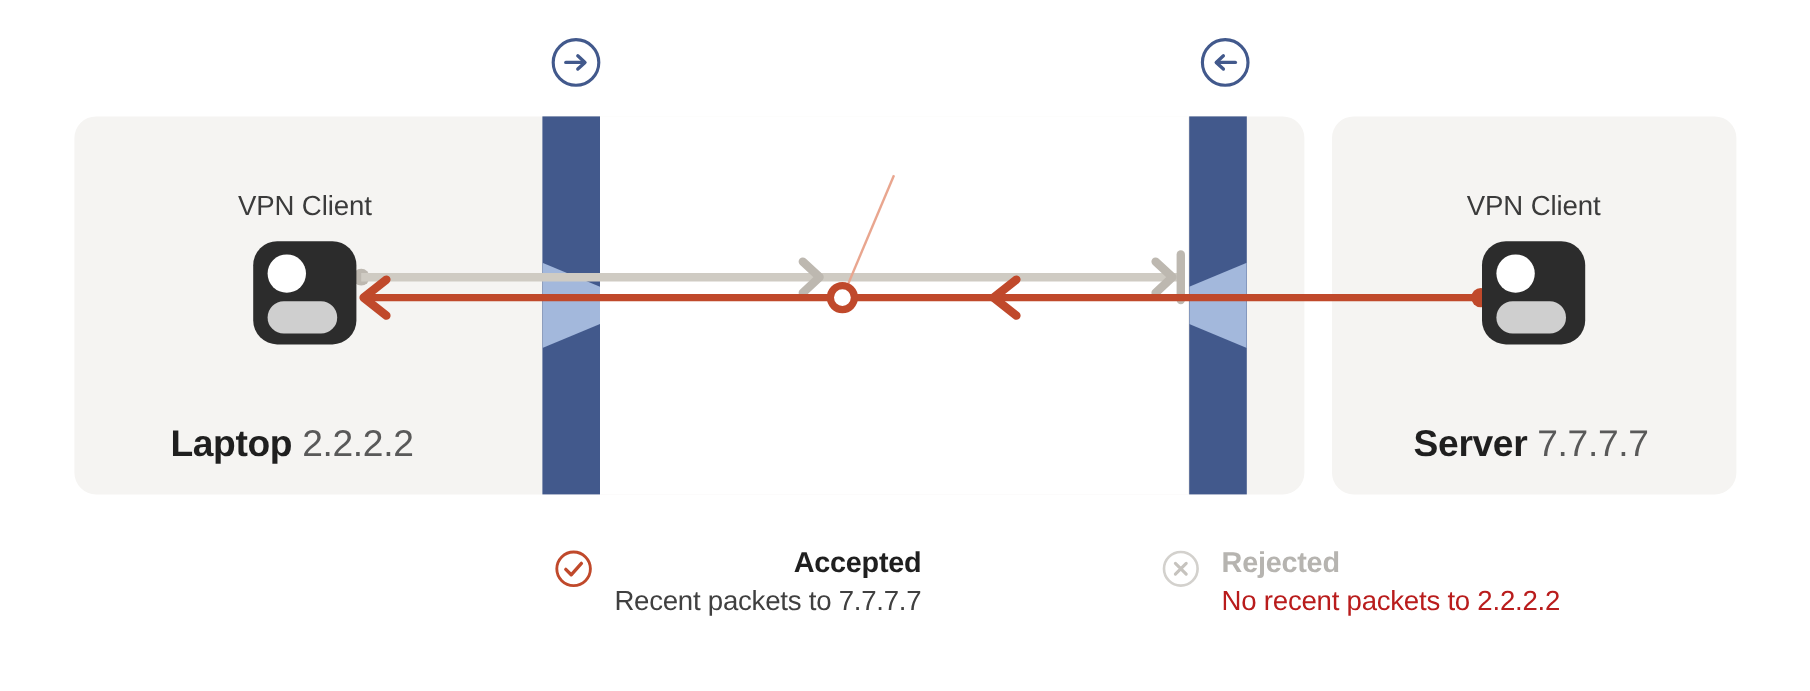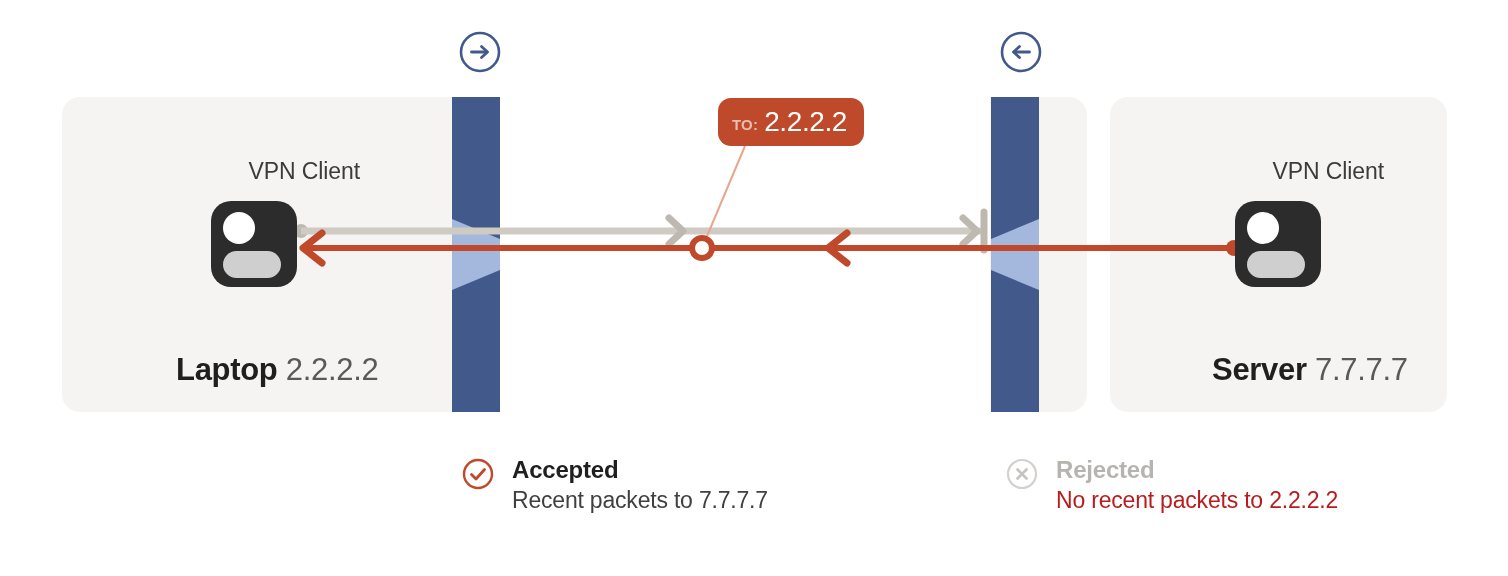--- a/index.html
+++ b/index.html
@@ -63,21 +63,21 @@
     position: absolute;
     width: 44px;
     height: 44px;
   }
   #dir-icon-left  { left: 458px; top: 30px; }
   #dir-icon-right { left: 999px; top: 30px; }
 
   
   .node {
     position: absolute;
-    text-align: right;
+    text-align: center;
   }
   #node-laptop { left: 148px; top: 158px; width: 212px; }
   #node-server { left: 1172px; top: 158px; width: 212px; }
 
   .node-caption {
     font-size: 23px;
     color: #3B3B3B;
     letter-spacing: -0.1px;
     margin-bottom: 16px;
     white-space: nowrap;
@@ -105,21 +105,20 @@
     border-radius: 14px;
     background: #CFCFCF;
   }
 
   
   .device-label {
     position: absolute;
     font-size: 31px;
     white-space: nowrap;
     letter-spacing: -0.3px;
-    margin-left: 34px;
   }
   .device-label .dev-name { font-weight: bold; color: #1F1F1F; }
   .device-label .dev-ip   { font-weight: normal; color: #595959; }
   #label-laptop { left: 142px; top: 352px; }
   #label-server { left: 1178px; top: 352px; }
 
   
   #packet-badge {
     position: absolute;
     left: 718px;
@@ -147,22 +146,22 @@
     letter-spacing: -0.4px;
   }
 
   
   .legend-item {
     position: absolute;
     display: flex;
     align-items: flex-start;
     gap: 18px;
   }
-  #legend-accepted { left: 462px; top: 456px; }
-  #legend-rejected { left: 1006px; top: 456px; }
+  #legend-accepted { left: 462px; top: 456px; text-align: right; }
+  #legend-rejected { left: 968px; top: 456px; }
 
   .legend-icon { width: 32px; height: 32px; flex: 0 0 32px; margin-top: 2px; }
   .legend-text { line-height: 1.18; }
   .legend-title {
     font-size: 24px;
     font-weight: bold;
     letter-spacing: -0.2px;
   }
   .legend-sub {
     font-size: 23px;
@@ -230,24 +229,20 @@
       <circle cx="1234" cy="248" r="8" fill="#C0492B"></circle>
       <path d="M322 233 L303 248 L322 263" fill="none" stroke="#C0492B" stroke-width="7" stroke-linecap="round" stroke-linejoin="round"></path>
       <path d="M847 233 L828 248 L847 263" fill="none" stroke="#C0492B" stroke-width="7" stroke-linecap="round" stroke-linejoin="round"></path>
     </g>
 
     <line x1="745" y1="146" x2="702" y2="248" stroke="#E9A68F" stroke-width="2"></line>
 
     <circle cx="702" cy="248" r="10" fill="#FFFFFF" stroke="#C0492B" stroke-width="6"></circle>
   </svg>
 
-  <div id="packet-badge">
-    <span class="badge-to">TO:</span>
-    <span class="badge-ip">2.2.2.2</span>
-  </div>
 
   <div class="node" id="node-laptop">
     <div class="node-caption">VPN Client</div>
     <div class="avatar-tile">
       <div class="avatar-head"></div>
       <div class="avatar-body"></div>
     </div>
   </div>
 
   <div class="node" id="node-server">

